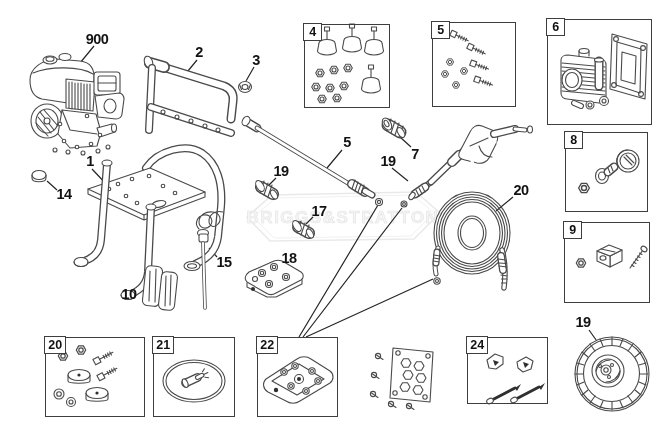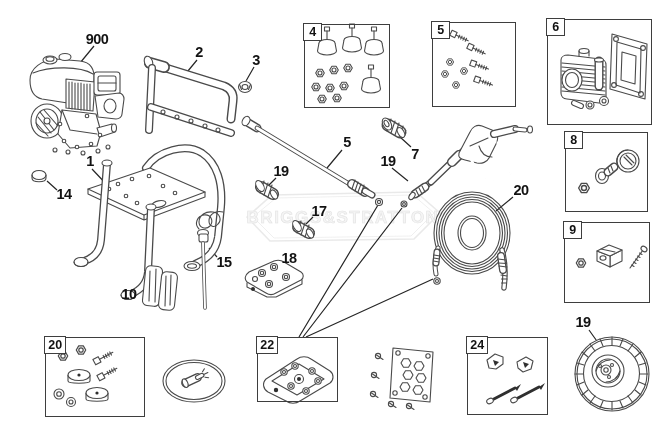--- a/index.html
+++ b/index.html
@@ -545,24 +545,27 @@
     </div>
 <div class="kit" style="left:565px;top:132px;width:83px;height:80px">
       <div class="tab">8</div>
     </div>
 <div class="kit" style="left:564px;top:222px;width:86px;height:81px">
       <div class="tab">9</div>
     </div>
 <div class="kit" style="left:45px;top:337px;width:100px;height:80px">
       <div class="tab">20</div>
     </div>
-<div class="kit" style="left:257px;top:337px;width:81px;height:65px">
+<div class="kit" style="left:153px;top:337px;width:82px;height:80px">
+      <div class="tab">21</div>
+    </div>
+<div class="kit" style="left:257px;top:337px;width:81px;height:80px">
       <div class="tab">22</div>
     </div>
-<div class="kit" style="left:467px;top:337px;width:81px;height:78px">
+<div class="kit" style="left:467px;top:337px;width:81px;height:67px">
       <div class="tab">24</div>
     </div>
 
 <div class="callout" style="left:97px;top:39px">900</div>
 <div class="callout" style="left:90px;top:161px">1</div>
 <div class="callout" style="left:199px;top:52px">2</div>
 <div class="callout" style="left:256px;top:60px">3</div>
 <div class="callout" style="left:415px;top:154px">7</div>
 <div class="callout" style="left:347px;top:142px">5</div>
 <div class="callout" style="left:388px;top:161px">19</div>

